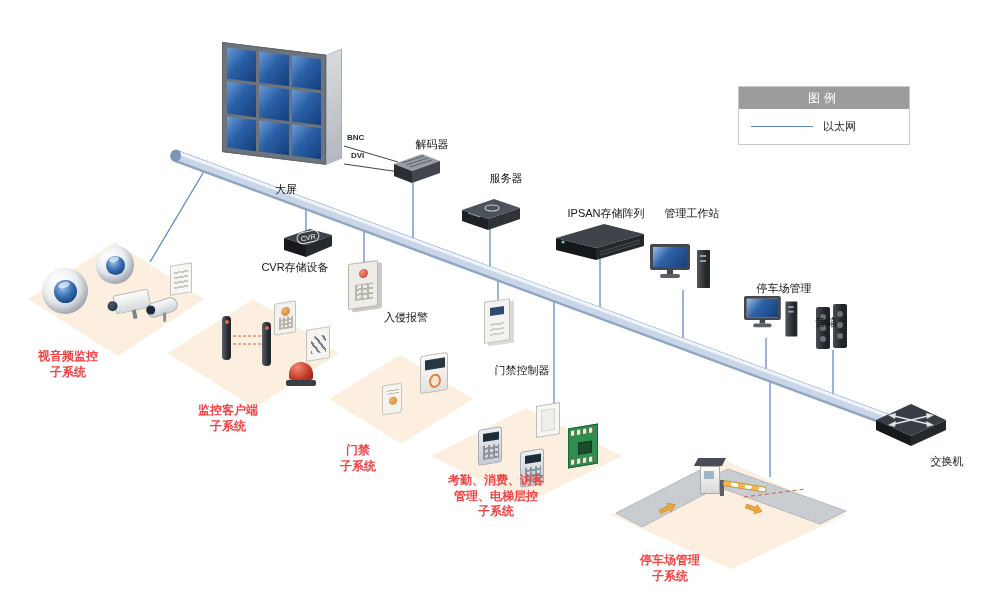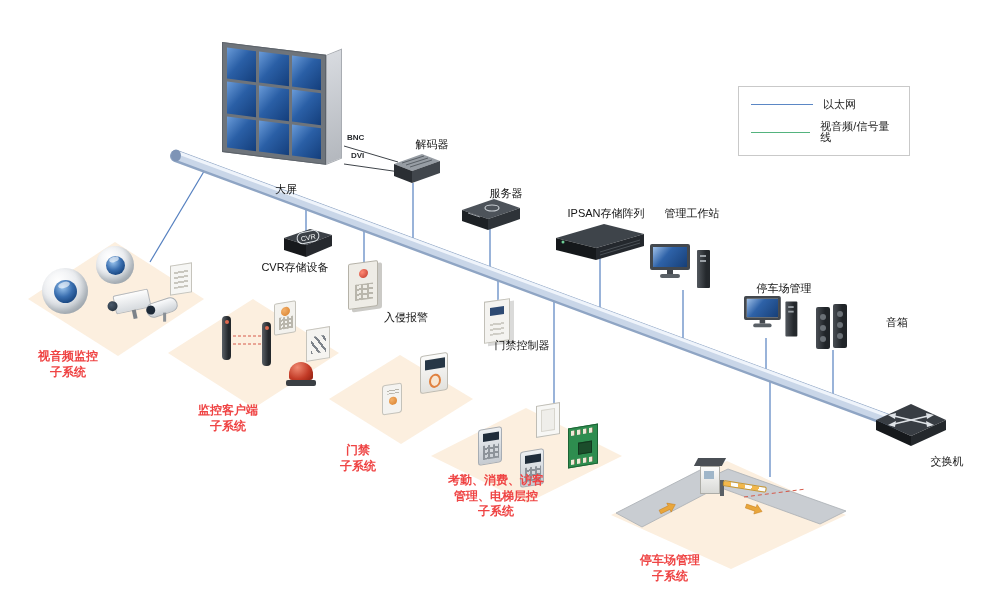--- a/index.html
+++ b/index.html
@@ -221,21 +221,21 @@
 
   <div class="dev" style="left:460px;top:194px">
     <svg width="62" height="40" viewBox="0 0 62 40">
       <polygon points="2,16 34,5 60,14 28,25" fill="#4d535a"></polygon>
       <polygon points="2,16 28,25 28,36 2,27" fill="#1d2125"></polygon>
       <polygon points="28,25 60,14 60,25 28,36" fill="#2e3338"></polygon>
       <ellipse cx="32" cy="14" rx="7" ry="3" fill="none" stroke="#c8cdd2" stroke-width="1.2"></ellipse>
       <line x1="8" y1="19" x2="20" y2="23" stroke="#9aa0a6" stroke-width="1"></line>
     </svg>
   </div>
-  <div class="dev-label" style="left:472px;top:187px;width:68px">服务器</div>
+  <div class="dev-label" style="left:472px;top:172px;width:68px">服务器</div>
 
   <div class="dev" style="left:554px;top:222px">
     <svg width="92" height="42" viewBox="0 0 92 42">
       <polygon points="2,16 50,2 90,12 42,26" fill="#3e444a"></polygon>
       <polygon points="2,16 42,26 42,38 2,28" fill="#15181b"></polygon>
       <polygon points="42,26 90,12 90,24 42,38" fill="#24282d"></polygon>
       <g stroke="#4a5056" stroke-width="1">
           <line x1="46" y1="30" x2="86" y2="18"></line>
           <line x1="46" y1="33" x2="86" y2="21"></line>
         </g>
@@ -261,21 +261,21 @@
       <div class="mon-base"></div>
     </div>
     <div class="pc-tower"></div>
   </div>
   <div class="dev-label" style="left:738px;top:282px;width:92px">停车场管理</div>
 
   <div class="dev" style="left:816px;top:304px;width:42px;height:50px">
     <div class="spk spk1"></div>
     <div class="spk spk2"></div>
   </div>
-  <div class="dev-label" style="left:864px;top:316px;width:44px;text-align:right">音箱</div>
+  <div class="dev-label" style="left:804px;top:316px;width:44px;text-align:center">音箱</div>
 
   <div class="dev" style="left:872px;top:394px">
     <svg width="78" height="56" viewBox="0 0 78 56">
       <polygon points="4,26 39,10 74,26 39,42" fill="#383d43"></polygon>
       <polygon points="4,26 39,42 39,52 4,36" fill="#16191c"></polygon>
       <polygon points="39,42 74,26 74,36 39,52" fill="#24282c"></polygon>
       <g stroke="#dfe3e7" stroke-width="1.5">
         <line x1="22" y1="30" x2="56" y2="22"></line>
         <line x1="22" y1="22" x2="56" y2="30"></line>
       </g>
@@ -302,21 +302,21 @@
     <div class="panel alarm">
       <div class="alarm-led"></div>
       <div class="alarm-grid"></div>
     </div>
   </div>
   <div class="dev-label" style="left:372px;top:311px;width:68px">入侵报警</div>
 
   <div class="dev" style="left:484px;top:300px;width:36px;height:48px">
     <div class="panel doorctl"></div>
   </div>
-  <div class="dev-label" style="left:482px;top:339px;width:80px">门禁控制器</div>
+  <div class="dev-label" style="left:482px;top:364px;width:80px">门禁控制器</div>
 
   <div class="dev" style="left:42px;top:268px;width:48px;height:48px">
     <div class="dome" style="left:0;top:0;width:46px;height:46px">
       <div class="dome-lens"></div>
     </div>
   </div>
   <div class="dev" style="left:96px;top:246px;width:40px;height:40px">
     <div class="dome" style="left:0;top:0;width:38px;height:38px">
       <div class="dome-lens"></div>
     </div>
@@ -391,25 +391,22 @@
   <div class="dev" style="left:692px;top:450px;width:80px;height:70px">
     <div class="booth-roof"></div>
     <div class="booth-body"></div>
     <div class="arm-pole"></div>
     <div class="booth-arm"></div>
   </div>
   <div class="sys-label" style="left:612px;top:553px;width:116px">停车场管理
 子系统</div>
 
   <div class="legend">
+    <div class="legend-header">图例</div>
     <div class="legend-body">
       <div class="legend-row">
         <span class="legend-line line-eth"></span>
         <span class="legend-label">以太网</span>
       </div>
-      <div class="legend-row">
-        <span class="legend-line line-av"></span>
-        <span class="legend-label">视音频/信号量线</span>
-      </div>
     </div>
   </div>
 
 </div>
 
 </body></html>

